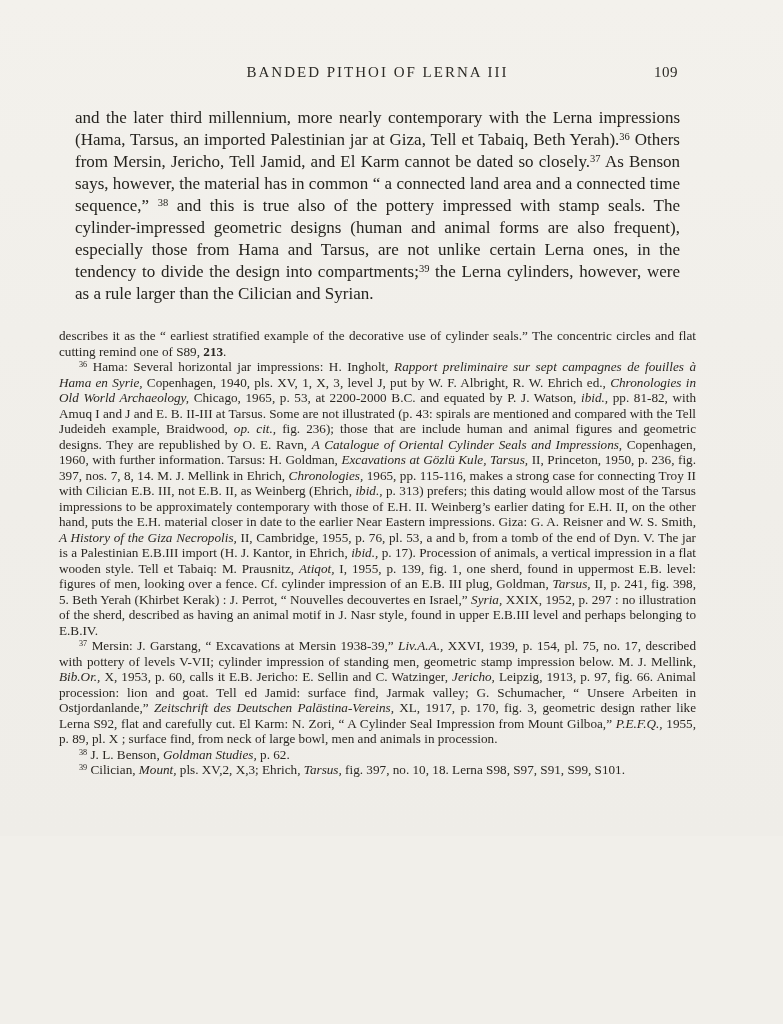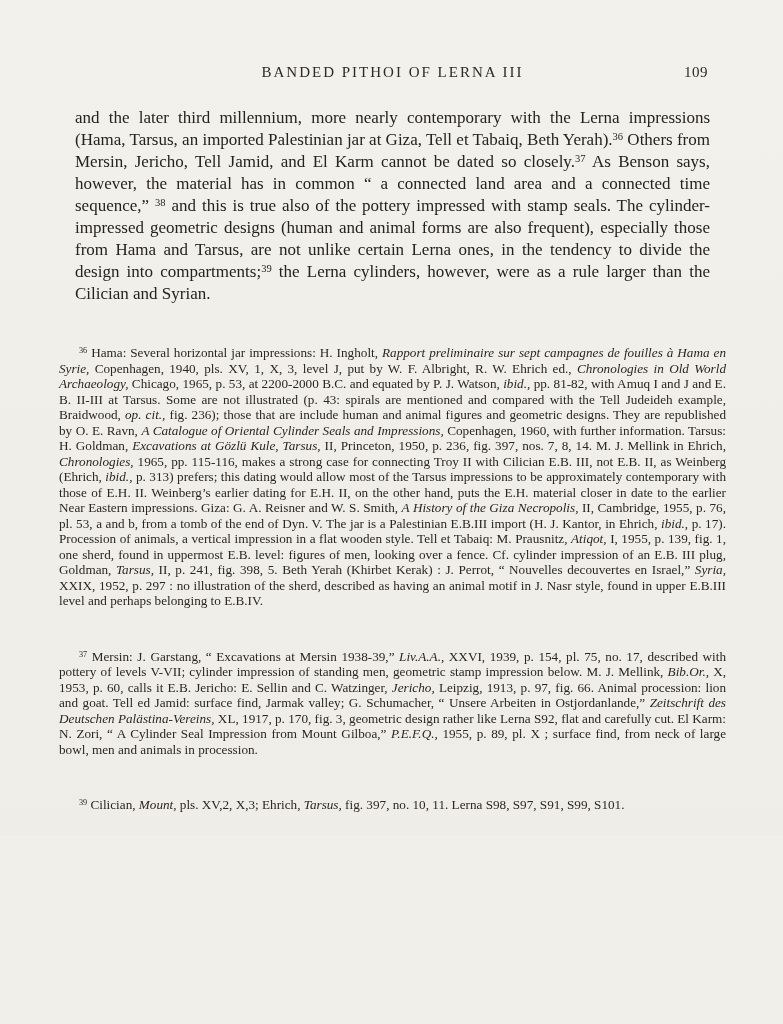--- a/index.html
+++ b/index.html
@@ -8,21 +8,21 @@
     height: 1024px;
     background: #f1efea;
     color: #27241f;
     font-family: "Liberation Serif", "DejaVu Serif", serif;
     -webkit-font-smoothing: antialiased;
   }
   .page {
     box-sizing: border-box;
     width: 783px;
     height: 836px;
-    padding: 64px 57px 30px 59px;
+    padding: 64px 87px 30px 59px;
     overflow: hidden;
     background: linear-gradient(180deg, #f3f1ec 0%, #f0eee9 60%, #efede8 100%);
   }
   .page-header {
     position: relative;
     text-align: center;
     font-size: 15px;
     letter-spacing: 2px;
     margin-bottom: 26px;
     color: #2c2a25;
@@ -43,21 +43,21 @@
   .indent { text-indent: 30px; }
   .no-indent { text-indent: 0; }
   .footnotes { margin-top: 23px; }
   .footnotes p {
     margin: 0;
     text-align: justify;
     font-size: 13.2px;
     line-height: 15.5px;
     color: #2a2722;
   }
-  .footnotes .indent { text-indent: 20px; margin-top: 40px; }
+  .footnotes .indent { text-indent: 20px; }
   sup.fnref {
     font-size: 0.62em;
     line-height: 0;
     position: relative;
     top: -0.45em;
     vertical-align: baseline;
     letter-spacing: 0;
   }
   .it { font-style: italic; }
   .bd { font-weight: bold; }
@@ -70,18 +70,20 @@
   <div class="page-header">
     <span class="running-title">BANDED PITHOI OF LERNA III</span>
     <span class="page-number">109</span>
   </div>
 
   <div class="body-text">
     <p class="no-indent"><span>and the later third millennium, more nearly contemporary with the Lerna impressions (Hama, Tarsus, an imported Palestinian jar at Giza, Tell et Tabaiq, Beth Yerah).</span><sup class="fnref">36</sup><span> Others from Mersin, Jericho, Tell Jamid, and El Karm cannot be dated so closely.</span><sup class="fnref">37</sup><span> As Benson says, however, the material has in common “ a connected land area and a connected time sequence,” </span><sup class="fnref">38</sup><span> and this is true also of the pottery impressed with stamp seals.  The cylinder-impressed geometric designs (human and animal forms are also frequent), especially those from Hama and Tarsus, are not unlike certain Lerna ones, in the tendency to divide the design into compartments;</span><sup class="fnref">39</sup><span> the Lerna cylinders, however, were as a rule larger than the Cilician and Syrian.</span></p>
   </div>
 
   <div class="footnotes">
+    <p class="no-indent"><span>describes it as the “ earliest stratified example of the decorative use of cylinder seals.” The concentric circles and flat cutting remind one of S89, </span><span class="bd">213</span><span>.</span></p>
     <p class="indent"><sup class="fnref">36</sup><span> Hama:  Several horizontal jar impressions:  H. Ingholt, </span><span class="it">Rapport preliminaire sur sept campagnes de fouilles à Hama en Syrie,</span><span> Copenhagen, 1940, pls. XV, 1, X, 3, level J, put by W. F. Albright, R. W. Ehrich ed., </span><span class="it">Chronologies in Old World Archaeology,</span><span> Chicago, 1965, p. 53, at 2200-2000 B.C. and equated by P. J. Watson, </span><span class="it">ibid.,</span><span> pp. 81-82, with Amuq I and J and E. B. II-III at Tarsus.  Some are not illustrated (p. 43: spirals are mentioned and compared with the Tell Judeideh example, Braidwood, </span><span class="it">op. cit.,</span><span> fig. 236); those that are include human and animal figures and geometric designs.  They are republished by O. E. Ravn, </span><span class="it">A Catalogue of Oriental Cylinder Seals and Impressions,</span><span> Copenhagen, 1960, with further information.  Tarsus:  H. Goldman, </span><span class="it">Excavations at Gözlü Kule, Tarsus,</span><span> II, Princeton, 1950, p. 236, fig. 397, nos. 7, 8, 14.  M. J. Mellink in Ehrich, </span><span class="it">Chronologies,</span><span> 1965, pp. 115-116, makes a strong case for connecting Troy II with Cilician E.B. III, not E.B. II, as Weinberg (Ehrich, </span><span class="it">ibid.,</span><span> p. 313) prefers; this dating would allow most of the Tarsus impressions to be approximately contemporary with those of E.H. II.  Weinberg’s earlier dating for E.H. II, on the other hand, puts the E.H. material closer in date to the earlier Near Eastern impressions.  Giza:  G. A. Reisner and W. S. Smith, </span><span class="it">A History of the Giza Necropolis,</span><span> II, Cambridge, 1955, p. 76, pl. 53, a and b, from a tomb of the end of Dyn. V.  The jar is a Palestinian E.B.III import (H. J. Kantor, in Ehrich, </span><span class="it">ibid.,</span><span> p. 17).  Procession of animals, a vertical impression in a flat wooden style.  Tell et Tabaiq:  M. Prausnitz, </span><span class="it">Atiqot,</span><span> I, 1955, p. 139, fig. 1, one sherd, found in uppermost E.B. level: figures of men, looking over a fence.  Cf. cylinder impression of an E.B. III plug, Goldman, </span><span class="it">Tarsus,</span><span> II, p. 241, fig. 398, 5.  Beth Yerah (Khirbet Kerak) :  J. Perrot, “ Nouvelles decouvertes en Israel,” </span><span class="it">Syria,</span><span> XXIX, 1952, p. 297 : no illustration of the sherd, described as having an animal motif in J. Nasr style, found in upper E.B.III level and perhaps belonging to E.B.IV.</span></p>
     <p class="indent"><sup class="fnref">37</sup><span> Mersin:  J. Garstang, “ Excavations at Mersin 1938-39,” </span><span class="it">Liv.A.A.,</span><span> XXVI, 1939, p. 154, pl. 75, no. 17, described with pottery of levels V-VII; cylinder impression of standing men, geometric stamp impression below.  M. J. Mellink, </span><span class="it">Bib.Or.,</span><span> X, 1953, p. 60, calls it E.B.  Jericho:  E. Sellin and C. Watzinger, </span><span class="it">Jericho,</span><span> Leipzig, 1913, p. 97, fig. 66.  Animal procession: lion and goat.  Tell ed Jamid: surface find, Jarmak valley; G. Schumacher, “ Unsere Arbeiten in Ostjordanlande,” </span><span class="it">Zeitschrift des Deutschen Palästina-Vereins,</span><span> XL, 1917, p. 170, fig. 3, geometric design rather like Lerna S92, flat and carefully cut.  El Karm:  N. Zori, “ A Cylinder Seal Impression from Mount Gilboa,” </span><span class="it">P.E.F.Q.,</span><span> 1955, p. 89, pl. X ; surface find, from neck of large bowl, men and animals in procession.</span></p>
-    <p class="indent"><sup class="fnref">39</sup><span> Cilician, </span><span class="it">Mount,</span><span> pls. XV,2, X,3; Ehrich, </span><span class="it">Tarsus,</span><span> fig. 397, no. 10, 11.  Lerna S98, S97, S91, S99, S101.</span></p>
+    <p class="indent"><sup class="fnref">38</sup><span> J. L. Benson, </span><span class="it">Goldman Studies,</span><span> p. 62.</span></p>
+    <p class="indent"><sup class="fnref">39</sup><span> Cilician, </span><span class="it">Mount,</span><span> pls. XV,2, X,3; Ehrich, </span><span class="it">Tarsus,</span><span> fig. 397, no. 10, 18.  Lerna S98, S97, S91, S99, S101.</span></p>
   </div>
 
 </div>
 
 </body></html>

